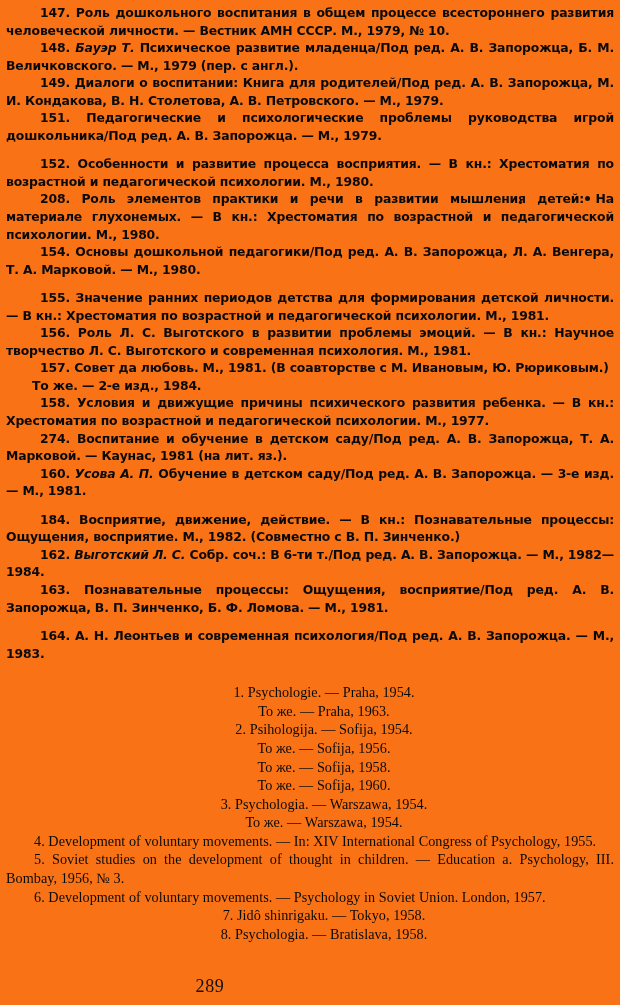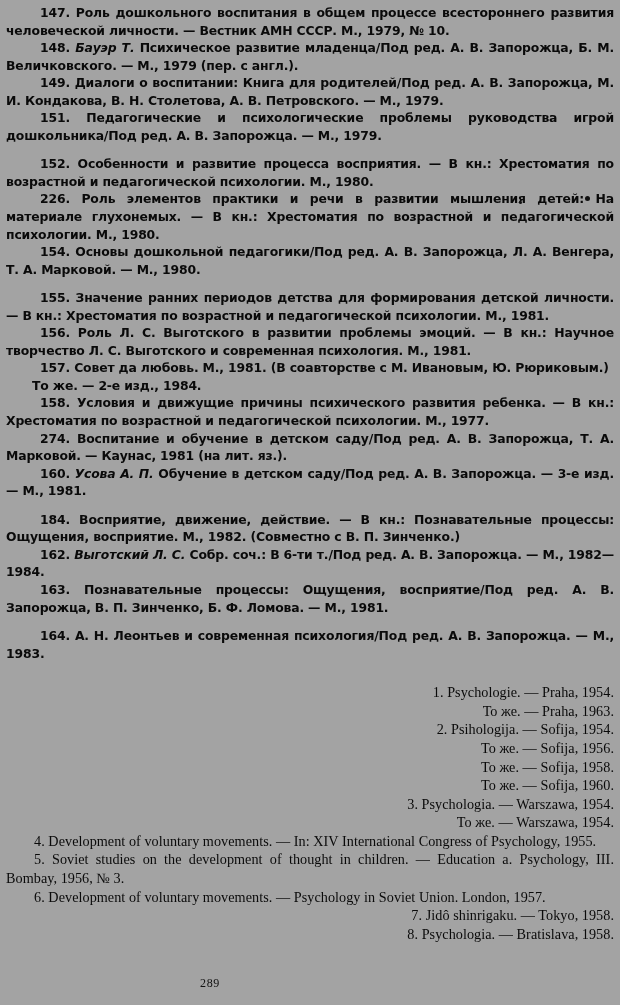--- a/index.html
+++ b/index.html
@@ -14,21 +14,21 @@
     overflow: hidden;
     font-family: "Liberation Sans", sans-serif;
     color: #0a0a0a;
     -webkit-font-smoothing: none;
   }
 
   
   #page {
     position: absolute;
     inset: 0;
-    background: #a3a3a3;
+    background: #f97316;
   }
   #scan-noise {
     position: absolute;
     inset: 0;
     pointer-events: none;
   }
   .artifact-dot {
     position: absolute;
     background: #111;
     border-radius: 50%;
@@ -76,61 +76,61 @@
     font-size: 14.2px;
     line-height: 18.6px;
     font-weight: 400;
     margin: 0;
     letter-spacing: 0.05px;
   }
   .lat-block p {
     margin: 0;
     padding: 0;
     text-indent: 28px;
-    text-align: right;
+    text-align: center;
   }
   .lat-block p.justified {
     text-align: justify;
     -moz-text-align-last: left;
     text-align-last: left;
   }
   .lat-block p.gap-before { margin-top: 0; }
 
   .it { font-style: italic; }
 
   #latin-section { margin-top: 21px; }
 
   
   #folio {
     position: absolute;
     left: 0;
     top: 976px;
     width: 420px;
     text-align: center;
     font-family: "Liberation Serif", "DejaVu Serif", serif;
-    font-size: 12px;
+    font-size: 18px;
     font-weight: 400;
     letter-spacing: 0.6px;
     color: #111;
   }
 </style>
 </head>
 <body>
 
 <div id="page">
 
   <div id="content">
 
     <div class="cyr-block" id="cyrillic-section">
         <p><span>147.</span> <span>Роль дошкольного воспитания в общем процессе всестороннего развития человеческой личности. — Вестник АМН СССР. М., 1979, № 10.</span></p>
         <p><span>148.</span> <span class="it">Бауэр Т.</span> <span>Психическое развитие младенца/Под ред. А. В. Запорожца, Б. М. Величковского. — М., 1979 (пер. с англ.).</span></p>
         <p><span>149.</span> <span>Диалоги о воспитании: Книга для родителей/Под ред. А. В. Запорожца, М. И. Кондакова, В. Н. Столетова, А. В. Петровского. — М., 1979.</span></p>
         <p><span>151.</span> <span>Педагогические и психологические проблемы руководства игрой дошкольника/Под ред. А. В. Запорожца. — М., 1979.</span></p>
         <p class="gap-before"><span>152.</span> <span>Особенности и развитие процесса восприятия. — В кн.: Хрестоматия по возрастной и педагогической психологии. М., 1980.</span></p>
-        <p><span>226.</span> <span>Роль элементов практики и речи в развитии мышления детей: На материале глухонемых. — В кн.: Хрестоматия по возрастной и педагогической психологии. М., 1980.</span></p>
+        <p><span>208.</span> <span>Роль элементов практики и речи в развитии мышления детей: На материале глухонемых. — В кн.: Хрестоматия по возрастной и педагогической психологии. М., 1980.</span></p>
         <p><span>154.</span> <span>Основы дошкольной педагогики/Под ред. А. В. Запорожца, Л. А. Венгера, Т. А. Марковой. — М., 1980.</span></p>
         <p class="gap-before"><span>155.</span> <span>Значение ранних периодов детства для формирования детской личности. — В кн.: Хрестоматия по возрастной и педагогической психологии. М., 1981.</span></p>
         <p><span>156.</span> <span>Роль Л. С. Выготского в развитии проблемы эмоций. — В кн.: Научное творчество Л. С. Выготского и современная психология. М., 1981.</span></p>
         <p><span>157.</span> <span>Совет да любовь. М., 1981. (В соавторстве с М. Ивановым, Ю. Рюриковым.)</span></p>
         <p class="tozhe"><span>То же. — 2-е изд., 1984.</span></p>
         <p><span>158.</span> <span>Условия и движущие причины психического развития ребенка. — В кн.: Хрестоматия по возрастной и педагогической психологии. М., 1977.</span></p>
         <p><span>274.</span> <span>Воспитание и обучение в детском саду/Под ред. А. В. Запорожца, Т. А. Марковой. — Каунас, 1981 (на лит. яз.).</span></p>
         <p><span>160.</span> <span class="it">Усова А. П.</span> <span>Обучение в детском саду/Под ред. А. В. Запорожца. — 3-е изд. — М., 1981.</span></p>
         <p class="gap-before"><span>184.</span> <span>Восприятие, движение, действие. — В кн.: Познавательные процессы: Ощущения, восприятие. М., 1982. (Совместно с В. П. Зинченко.)</span></p>
         <p><span>162.</span> <span class="it">Выготский Л. С.</span> <span>Собр. соч.: В 6-ти т./Под ред. А. В. Запорожца. — М., 1982—1984.</span></p>

